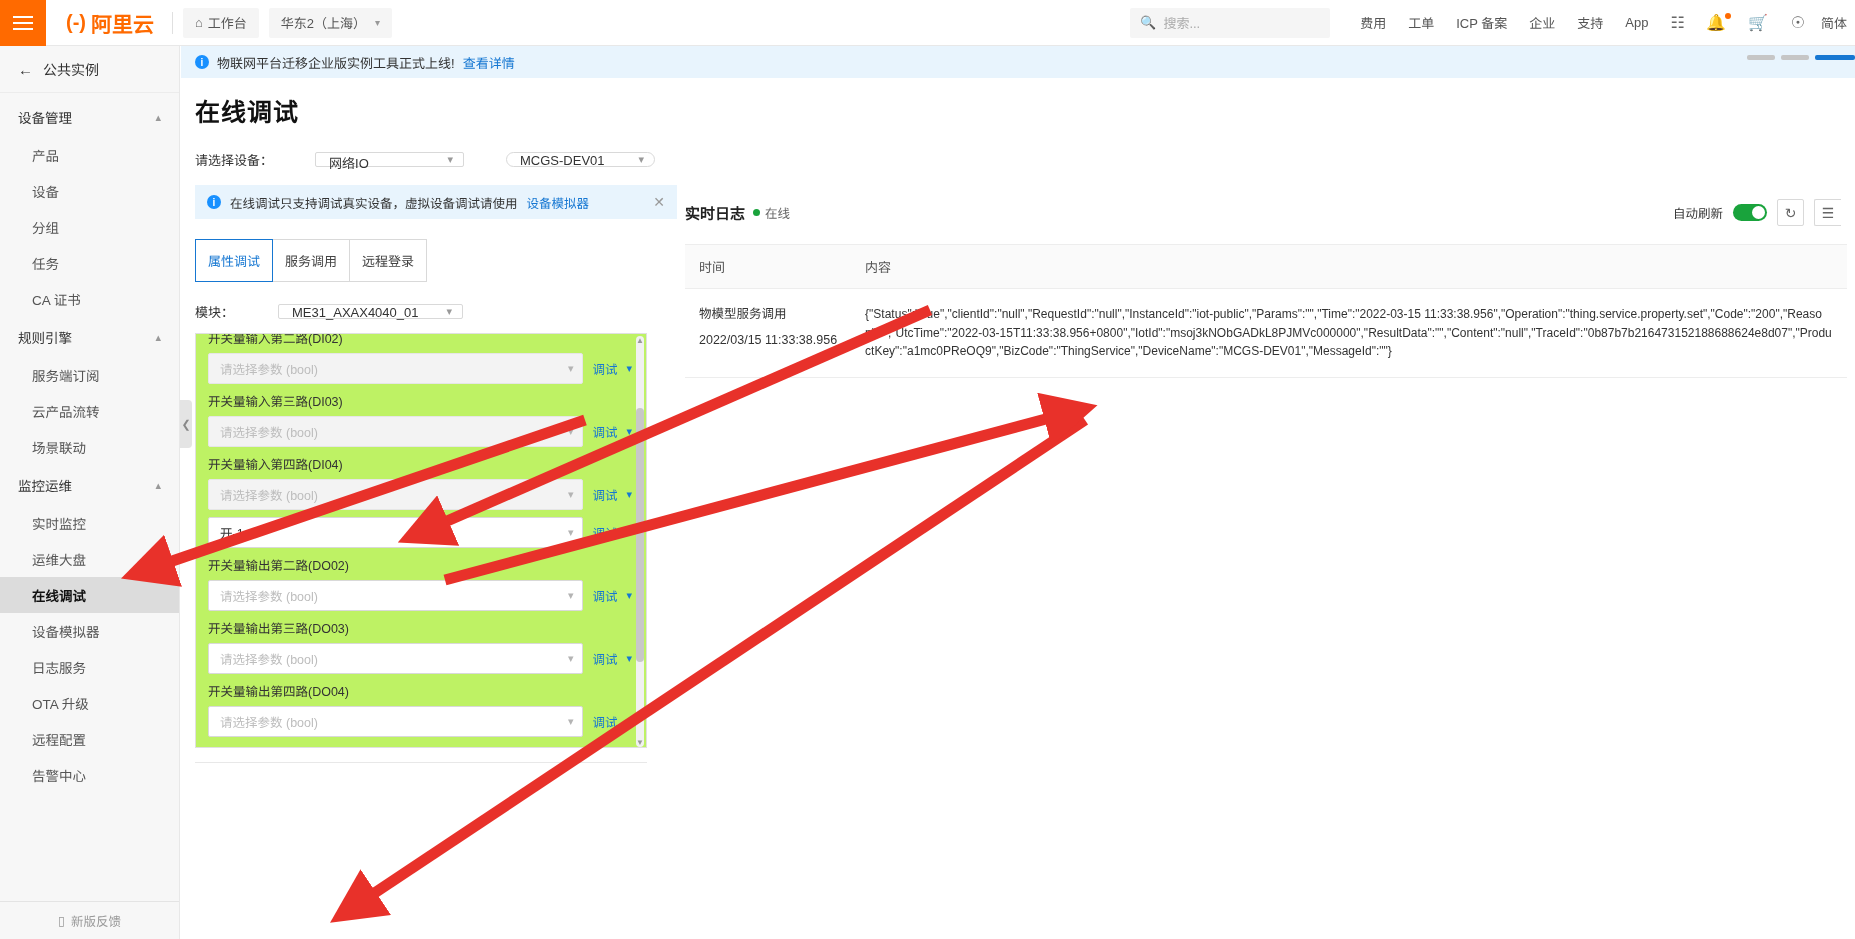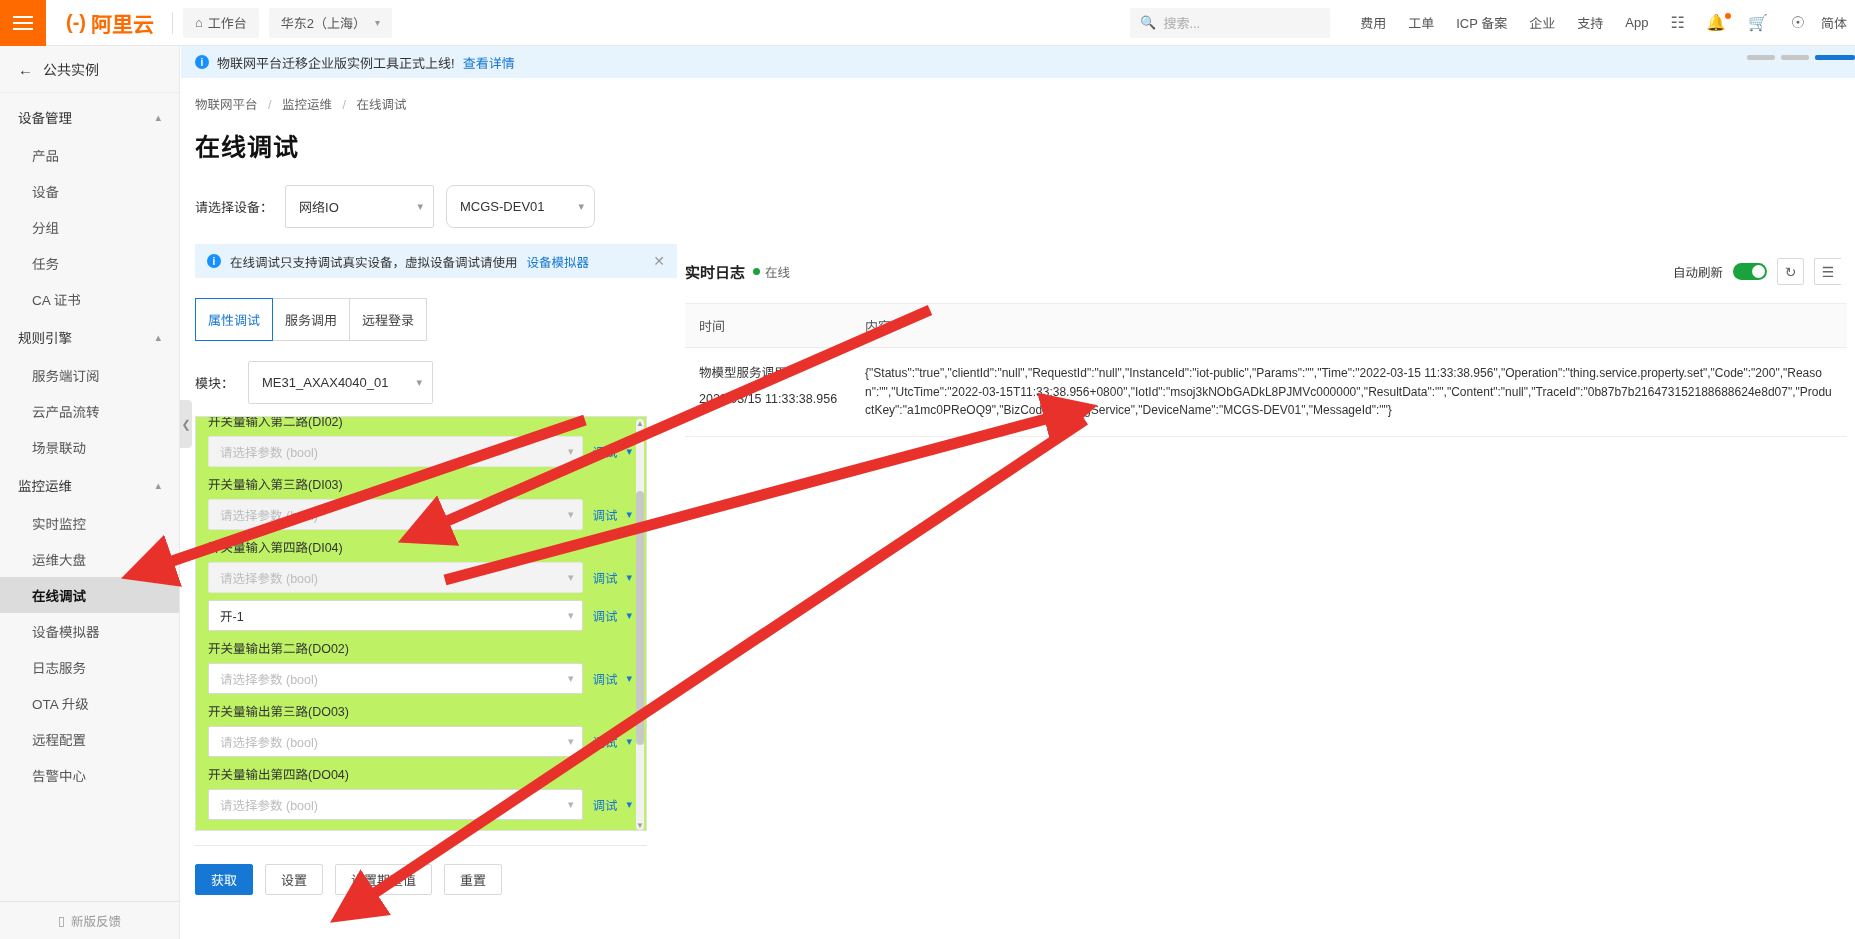--- a/index.html
+++ b/index.html
@@ -115,23 +115,23 @@
   .crumbs { padding: 16px 0 0 14px; font-size: 12.5px; color: #666; }
   .crumbs span.sep { color: #bbb; margin: 0 7px; }
   .crumbs a { color: #666; text-decoration: none; cursor: pointer; }
   .crumbs .cur { color: #666; }
 
   .ptitle { padding: 14px 0 0 14px; font-size: 25px; font-weight: bold; color: #111; letter-spacing: 1px;}
 
   .devrow { display: flex; align-items: center; gap: 12px; padding: 22px 0 0 14px; }
   .devrow .lbl { font-size: 13px; color: #333; }
   .select {
-    height: 43px; border: 1px solid #d9d9d9; background: #fff; border-radius: 2px;
-    display: flex; align-items: center; justify-content: space-between;
-    padding: 0 10px 0 13px; font-size: 13px; color: #333; cursor: pointer;
+    height: 15px; border: 1px solid #d9d9d9; background: #fff; border-radius: 2px;
+    display: flex; align-items: flex-start; justify-content: space-between;
+    padding: 0 10px 0 13px; font-size: 13px; color: #333; cursor: pointer; margin-left: 30px;
   }
   .select .chev { color: #999; font-size: 11px; margin-left: 10px; }
   .select.w1 { width: 149px; }
   .select.w2 { width: 149px; border-radius: 8px; }
 
   .cols { display: flex; }
   .leftcol { width: 496px; padding-left: 14px; padding-top: 16px; }
   .rightcol { width: 1170px; padding-top: 30px; padding-left: 8px;}
 
   .tip {
@@ -334,27 +334,20 @@
       <span class="info-ico">i</span>
       <span>物联网平台迁移企业版实例工具正式上线!</span>
       <a>查看详情</a>
       <div class="notice-slider">
         <i></i>
         <i></i>
         <i class="on"></i>
       </div>
     </div>
 
-    <div class="crumbs">
-      <a>物联网平台</a>
-      <span class="sep">/</span>
-      <a>监控运维</a>
-      <span class="sep">/</span>
-      <span class="cur">在线调试</span>
-    </div>
 
     <div class="ptitle">在线调试</div>
 
     <div class="devrow">
       <span class="lbl">请选择设备：</span>
       <div class="select w1">
         <span>网络IO</span>
         <span class="chev">▾</span>
       </div>
       <div class="select w2">
@@ -479,26 +472,20 @@
           </div>
 
           <div class="vscroll">
             <div class="arrowbox" style="top:0">▲</div>
             <div class="thumb"></div>
             <div class="arrowbox" style="bottom:0">▼</div>
           </div>
         </div>
 
         <div class="btnsep"></div>
-        <div class="btnrow">
-          <div class="btn primary">获取</div>
-          <div class="btn">设置</div>
-          <div class="btn">设置期望值</div>
-          <div class="btn">重置</div>
-        </div>
       </div>
 
       <div class="rightcol">
         <div class="logtitle">
           <div class="lt">
             <h3>实时日志</h3>
             <span class="online">
               <span class="gdot"></span>
               <span>在线</span>
             </span>

